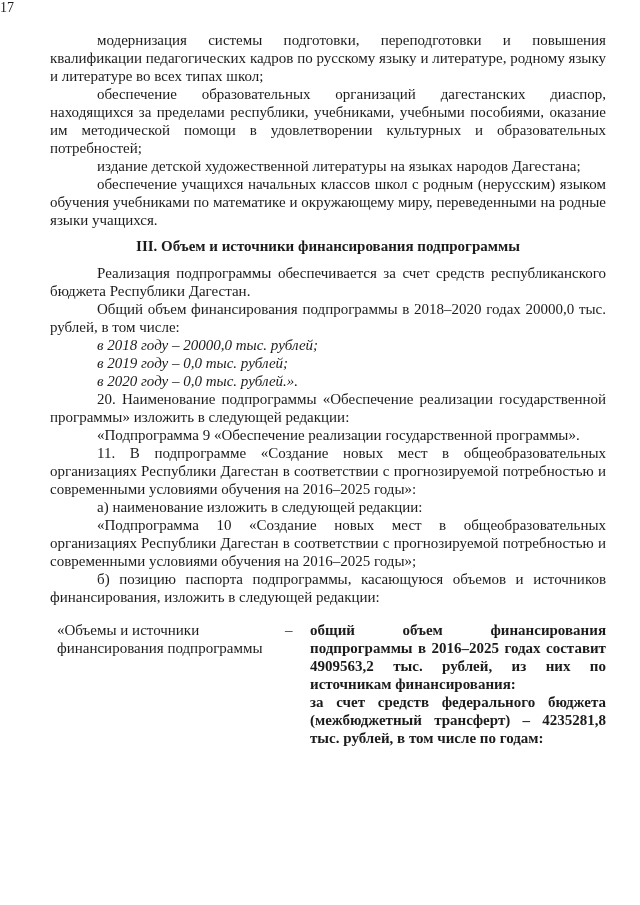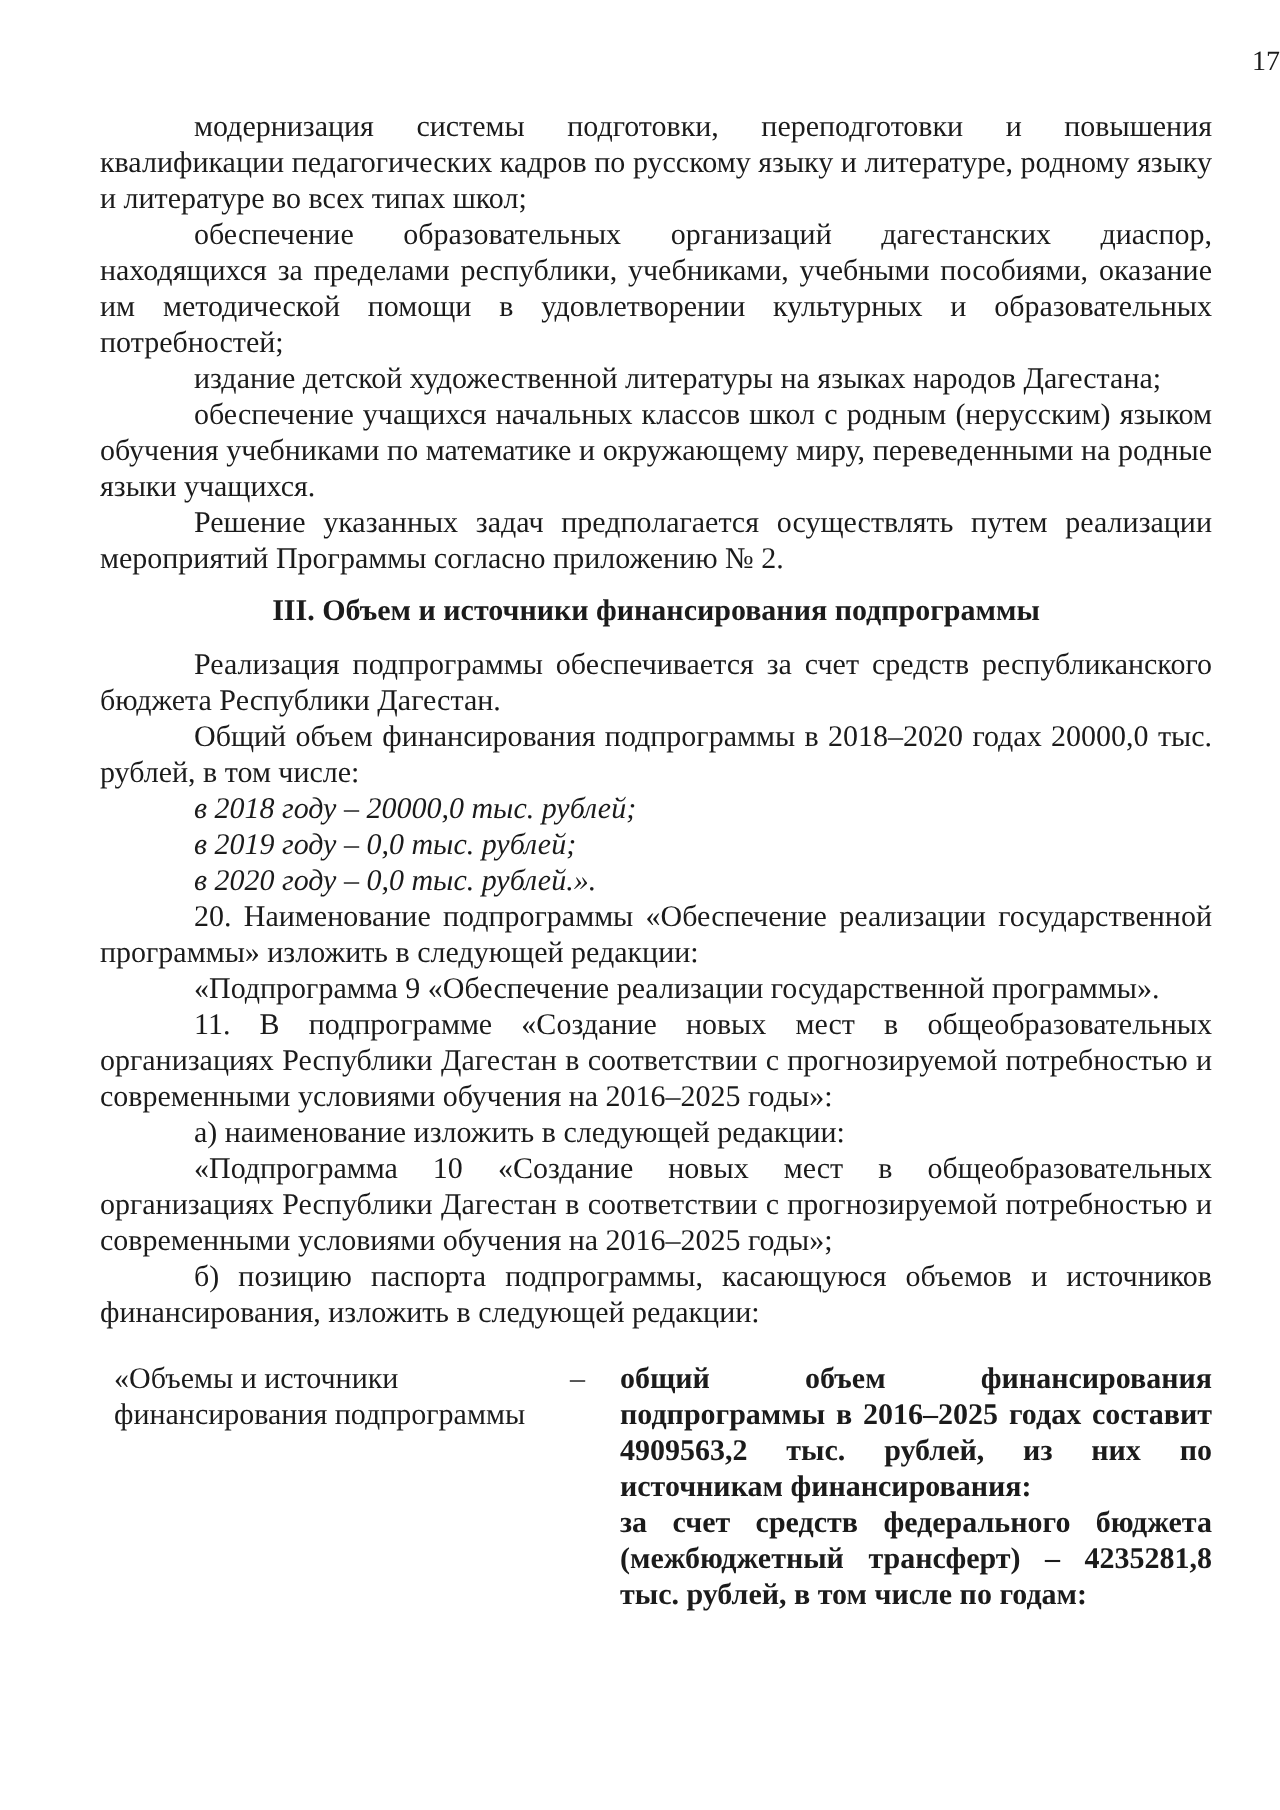--- a/index.html
+++ b/index.html
@@ -12,22 +12,21 @@
     width: 640px;
     height: 905px;
     margin: 0 auto;
     background: #ffffff;
     color: #1b1b1b;
     font-family: "Liberation Serif", "DejaVu Serif", serif;
     overflow: hidden;
     box-sizing: border-box;
   }
   .page-number {
-    padding-top: 24px;
-    text-align: right;
+    text-align: left;
     font-size: 14px;
     line-height: 16px;
   }
   .content {
     margin: 15px 34px 0 50px; 
     font-size: 15px;
     line-height: 18px;
   }
   p.body-par {
     margin: 0;
@@ -79,21 +78,20 @@
 <div class="page">
 
   <div class="page-number">17</div>
 
   <div class="content">
 
     <p class="body-par">модернизация системы подготовки, переподготовки и повышения квалификации педагогических кадров по русскому языку и литературе, родному языку и литературе во всех типах школ;</p>
     <p class="body-par">обеспечение образовательных организаций дагестанских диаспор, находящихся за пределами республики, учебниками, учебными пособиями, оказание им методической помощи в удовлетворении культурных и образовательных потребностей;</p>
     <p class="body-par">издание детской художественной литературы на языках народов Дагестана;</p>
     <p class="body-par">обеспечение учащихся начальных классов школ с родным (нерусским) языком обучения учебниками по математике и окружающему миру, переведенными на родные языки учащихся.</p>
-    <p class="body-par">Решение указанных задач предполагается осуществлять путем реализации мероприятий Программы согласно приложению № 2.</p>
 
     <h2 class="section-heading">III. Объем и источники финансирования подпрограммы</h2>
 
     <p class="body-par">Реализация подпрограммы обеспечивается за счет средств республиканского бюджета Республики Дагестан.</p>
     <p class="body-par">Общий объем финансирования подпрограммы в 2018–2020 годах 20000,0 тыс. рублей, в том числе:</p>
 
     <p class="plain-line">в 2018 году – 20000,0 тыс. рублей;</p>
     <p class="plain-line">в 2019 году – 0,0 тыс. рублей;</p>
     <p class="plain-line">в 2020 году – 0,0 тыс. рублей.».</p>
 

